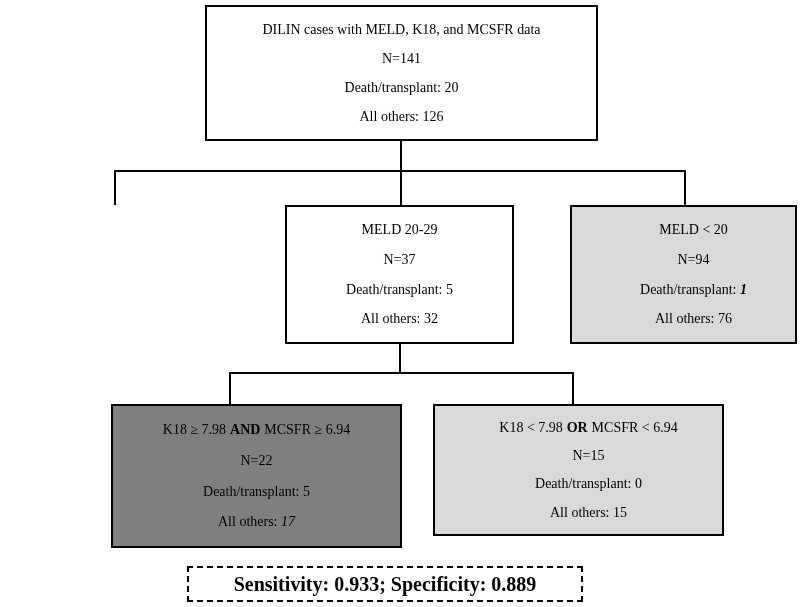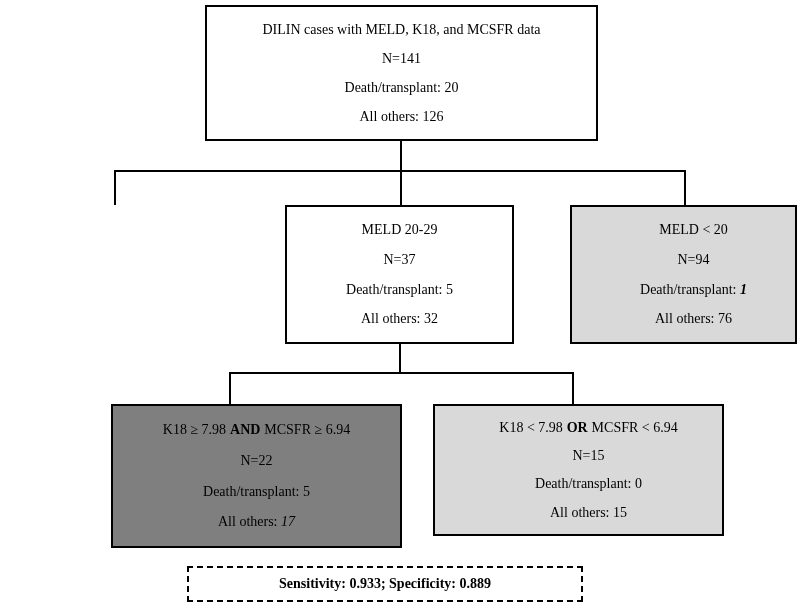--- a/index.html
+++ b/index.html
@@ -43,21 +43,21 @@
   .box-result {
     position: absolute;
     left: 187px; top: 566px; width: 396px; height: 36px;
     box-sizing: border-box;
     border: 2px dashed #000000;
     background: #ffffff;
     display: flex;
     align-items: center;
     justify-content: center;
     text-align: center;
-    font-size: 14px;
+    font-size: 20px;
     font-weight: bold;
   }
 
   .line {
     position: absolute;
     background: #000000;
   }
   .nowrap { white-space: nowrap; }
   .op {
     font-weight: bold;

